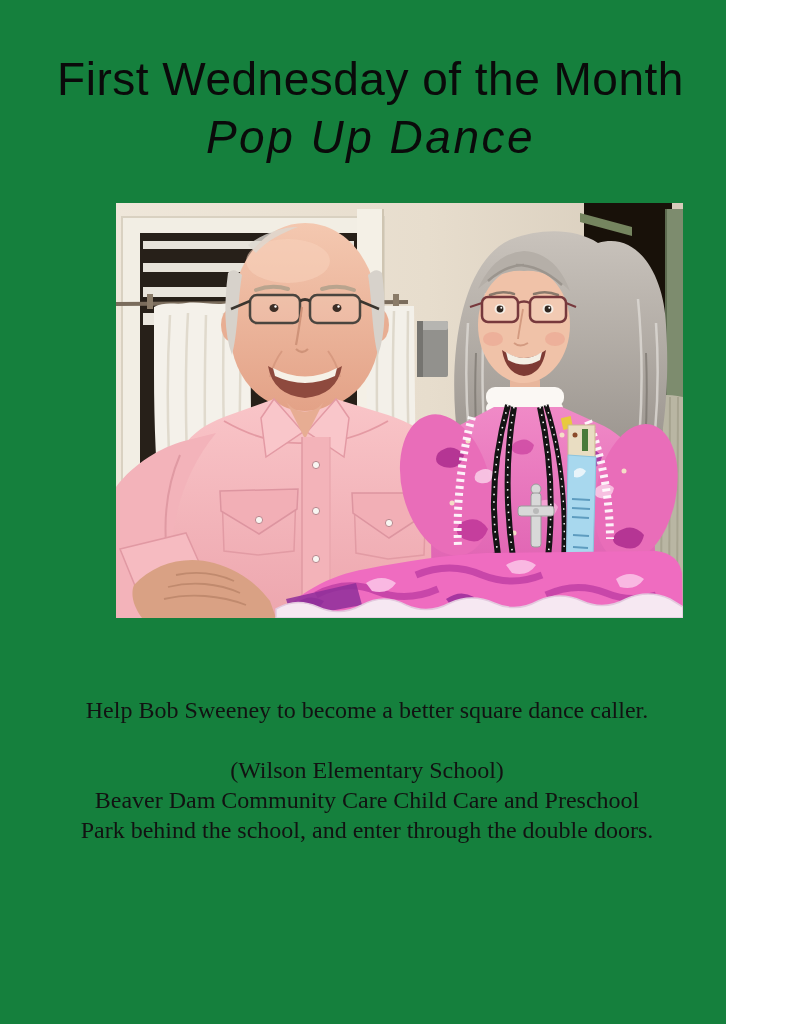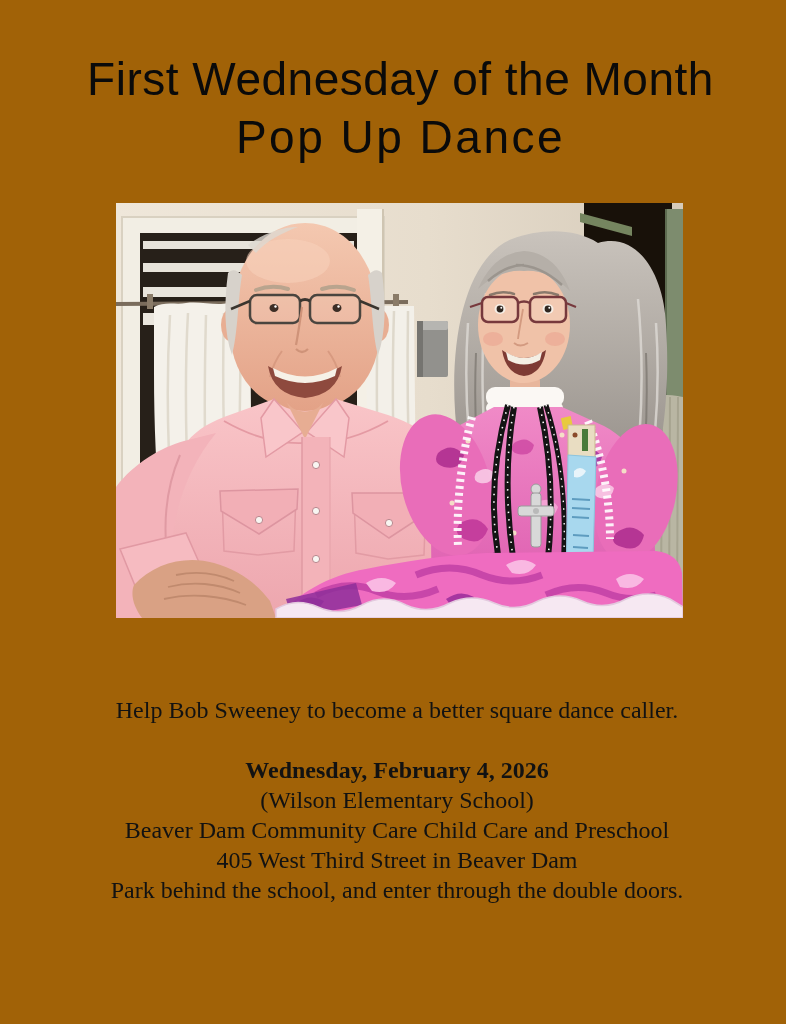--- a/index.html
+++ b/index.html
@@ -1,26 +1,26 @@
 <!DOCTYPE html>
 <html><head>
 <meta charset="utf-8">
 <style>
   html,body { margin:0; padding:0; background:#ffffff; }
   .page {
-    position:relative; width:786px; height:1024px; background:#a16207;
+    position:relative; width:726px; height:1024px; background:#15803d;
     overflow:hidden; font-family:"Liberation Serif", serif; color:#101010;
   }
   .title-block { padding-top:50px; margin-left:15px; text-align:center; }
   .title-line {
     font-family:"Liberation Sans", sans-serif;
     font-size:46px; line-height:58px; font-weight:400; color:#0a0a0a;
     letter-spacing:0.5px; white-space:nowrap;
   }
-  .title-line.second { letter-spacing:2.5px; }
+  .title-line.second { letter-spacing:2.5px;font-style:italic; }
   .photo-frame { display:block; margin:37px 103px 0 116px; width:567px; height:415px; }
   .details {
     margin-top:77px; margin-left:8px; text-align:center;
     font-size:24px; line-height:30px; color:#121212;
   }
   .detail-line { white-space:nowrap; }
   .detail-line.bold { font-weight:700; }
   .spacer-line { height:30px; }
 </style>
 </head>
@@ -278,20 +278,18 @@
         <path d="M180,400 q14,-10 28,-2 q-6,12 -22,10 Z M330,396 q14,-10 28,-2 q-6,12 -22,10 Z" fill="#a636a0"></path>
         <path d="M170,396 L240,380 L246,402 L176,415 Z" fill="#8e2f9a" opacity="0.85"></path>
         <path d="M160,406 Q180,394 202,404 Q224,414 246,402 Q268,390 290,402 Q312,412 334,400 Q356,390 378,400 Q400,410 422,398 Q444,388 466,398 Q488,408 510,396 Q532,386 554,396 L567,404 L567,415 L160,415 Z" fill="#f6e8f2" stroke="#e3c9de" stroke-width="1.5"></path>
       </g>
     </g>
   </svg>
 
   <div class="details">
     <div class="detail-line">Help Bob Sweeney to become a better square dance caller.</div>
     <div class="spacer-line"></div>
-    <div class="detail-line bold">Wednesday, February 4, 2026</div>
     <div class="detail-line">(Wilson Elementary School)</div>
     <div class="detail-line">Beaver Dam Community Care Child Care and Preschool</div>
-    <div class="detail-line">405 West Third Street in Beaver Dam</div>
     <div class="detail-line">Park behind the school, and enter through the double doors.</div>
   </div>
 
 </div>
 
 </body></html>

